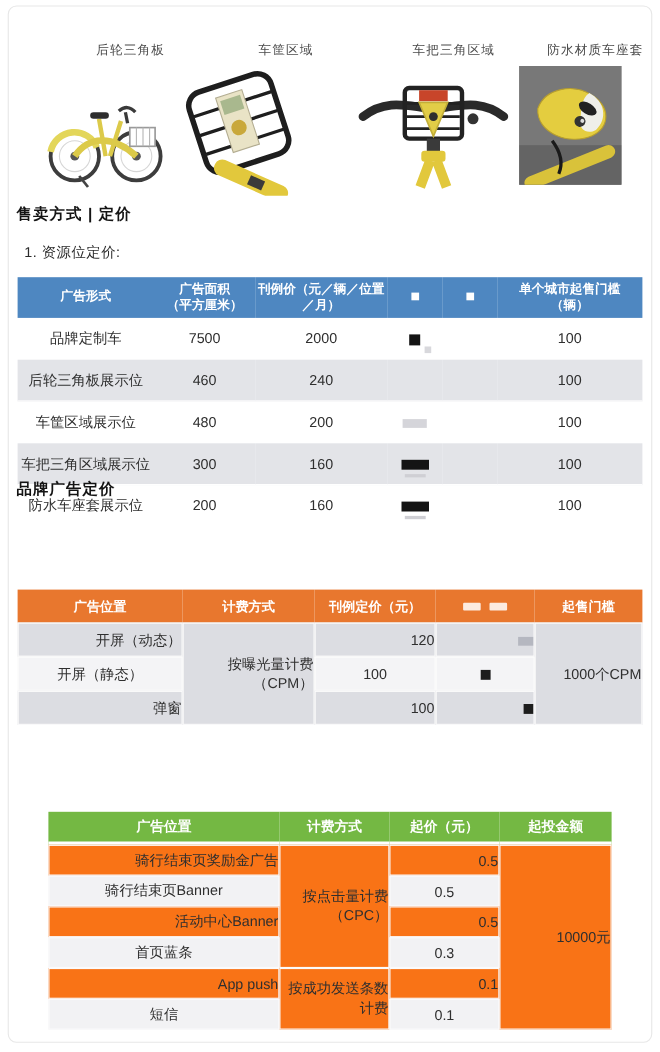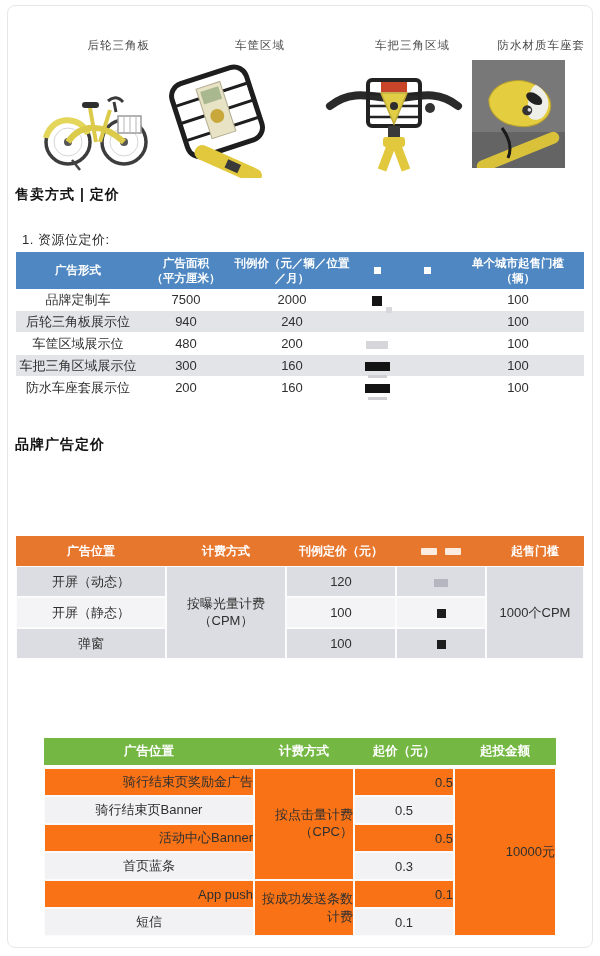--- a/index.html
+++ b/index.html
@@ -22,28 +22,28 @@
   
   table { border-collapse:separate; border-spacing:0; table-layout:fixed; position:absolute; }
   th,td { overflow:hidden; text-align:center; vertical-align:middle; }
   td { font-size:13px; color:#2f2f2f; }
   .ln { display:block; line-height:1.3; }
 
   
   .t1 { left:16px; top:252px; width:568px; }
   .t1 th { background:#4e87c1; color:#fff; font-size:11.5px; font-weight:700;
            height:37px; padding:2px 1px; line-height:1.3; }
-  .t1 td { height:22px; border-bottom:1px solid #fff; }
+  .t1 td { height:38px; border-bottom:1px solid #fff; }
   .t1 tbody tr:nth-child(even) td { background:#e3e4e8; }
 
   
   .t2 { left:16px; top:536px; width:568px; }
   .t2 th { background:#e8772e; color:#fff; font-size:12px; font-weight:700; height:30px; }
   .t2 td { height:31px; border:1px solid #fcfcfc; }
-  .t2 tr.g td { background:#dcdde2; }
+  .t2 tr.g td { background:#dcdde2;text-align:right; }
   .t2 tr.w td { background:#f4f4f6; }
   .t2 td.mg { background:#d9dadf; }
 
   
   .t3 { left:44px; top:738px; width:512px; }
   .t3 th { background:#74b843; color:#fff; font-size:12.5px; font-weight:700;
            height:30px; border-bottom:3px solid #fff; }
   .t3 td { height:28px; border:1px solid #fbfbfc; }
   .t3 tr.g td { background:#f97316;text-align:right; }
   .t3 tr.w td { background:#f2f2f4; }
@@ -135,21 +135,21 @@
         <path d="M16,46 C18,26 42,16 60,22 C80,28 84,46 70,58 C52,72 20,68 16,46 Z" fill="#e4cd3f" stroke="#b89f2e" stroke-width="1"></path>
         <path d="M58,21 C74,25 80,40 72,52 C66,58 57,56 56,47 C55,38 52,27 58,21 Z" fill="#efefe9"></path>
         <ellipse cx="60" cy="35" rx="9" ry="5" fill="#222" transform="rotate(18 60 35)"></ellipse>
         <circle cx="56" cy="48" r="5" fill="#333"></circle>
         <circle cx="58" cy="47" r="1.8" fill="#ddd"></circle>
       </g>
     </svg>
   </div>
 
   <div class="h1" style="top:186px">售卖方式 | 定价</div>
-  <div class="note" style="top:231px">1. 资源位定价:</div>
+  <div class="note" style="top:221px">1. 资源位定价:</div>
 
   <table class="t1">
     <colgroup>
       <col style="width:124px">
         <col style="width:92px">
         <col style="width:120px">
       <col style="width:50px">
         <col style="width:50px">
         <col style="width:132px">
     </colgroup>
@@ -176,21 +176,21 @@
       <tr>
         <td>品牌定制车</td>
         <td>7500</td>
         <td>2000</td>
         <td style="overflow:visible"><span class="rxa"></span></td>
         <td></td>
         <td>100</td>
       </tr>
       <tr>
         <td>后轮三角板展示位</td>
-        <td>940</td>
+        <td>460</td>
         <td>240</td>
         <td></td>
         <td></td>
         <td>100</td>
       </tr>
       <tr>
         <td>车筐区域展示位</td>
         <td>480</td>
         <td>200</td>
         <td><span class="rxg"></span></td>

